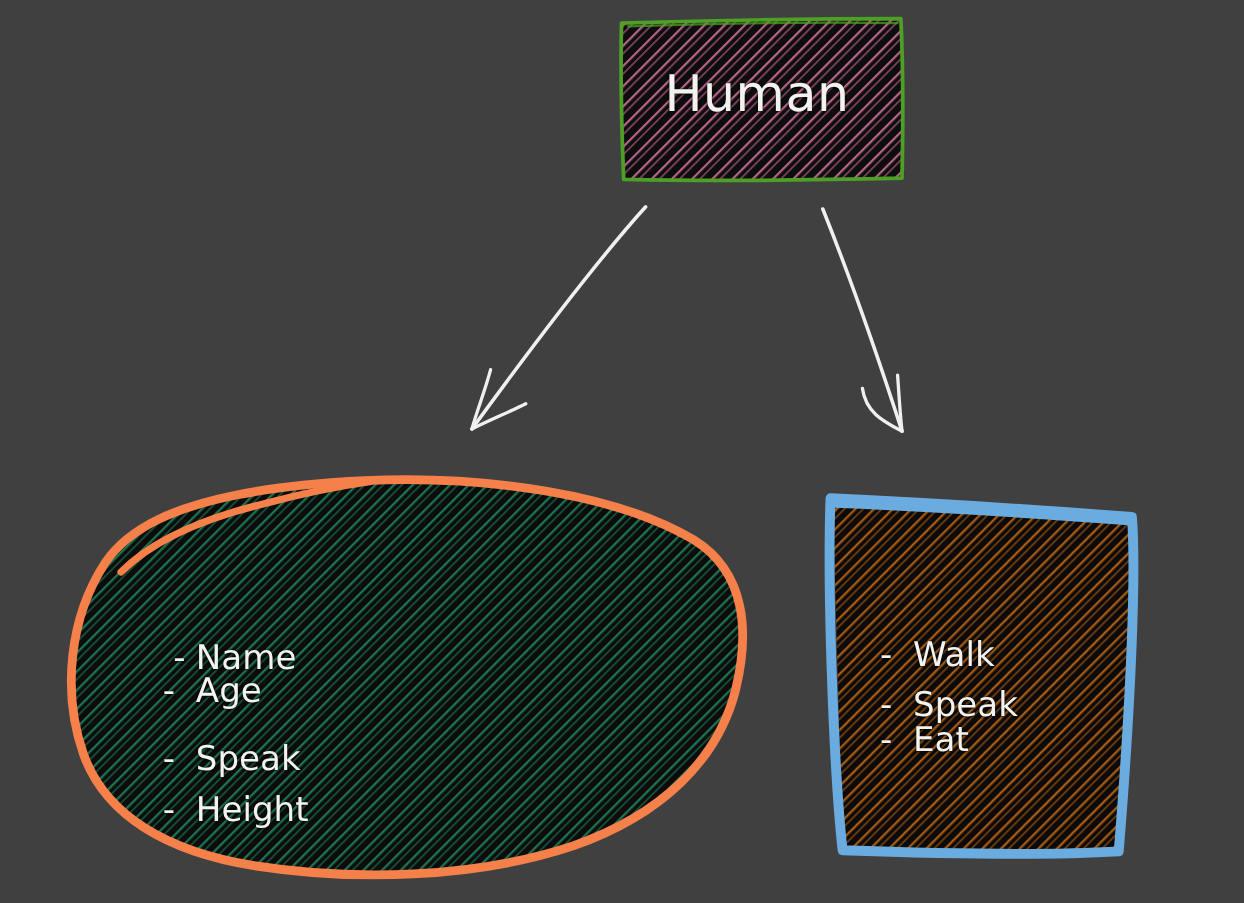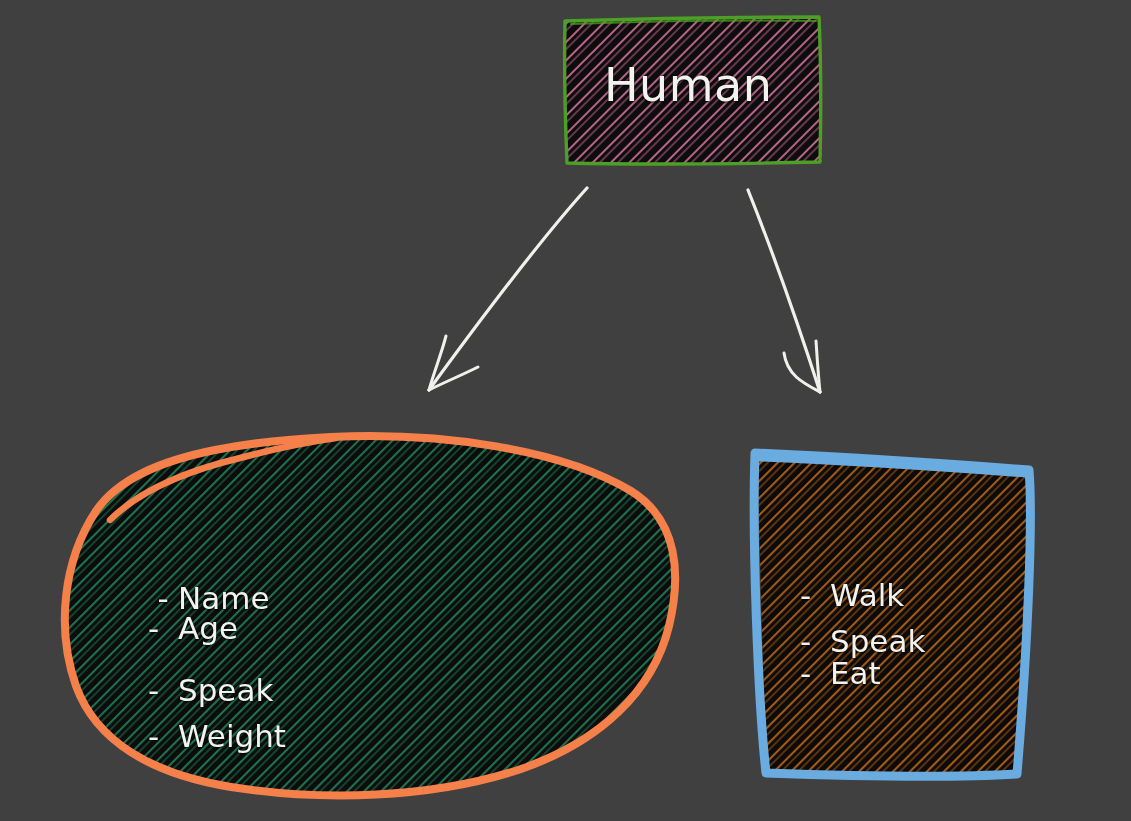--- a/index.html
+++ b/index.html
@@ -134,21 +134,21 @@
     <div class="item-row" style="left:148px; top:580px;text-align:center;">
       <span class="bullet">-</span><span>Name</span>
     </div>
     <div class="item-row" style="left:148px; top:610px;">
       <span class="bullet">-</span><span>Age</span>
     </div>
     <div class="item-row" style="left:148px; top:672px;">
       <span class="bullet">-</span><span>Speak</span>
     </div>
     <div class="item-row" style="left:148px; top:718px;">
-      <span class="bullet">-</span><span>Weight</span>
+      <span class="bullet">-</span><span>Height</span>
     </div>
 
 
     <div class="item-row" style="left:800px; top:623px;">
       <span class="bullet">-</span><span>Speak</span>
     </div>
     <div class="item-row" style="left:800px; top:577px;">
       <span class="bullet">-</span><span>Walk</span>
     </div>
     <div class="item-row" style="left:800px; top:655px;">

